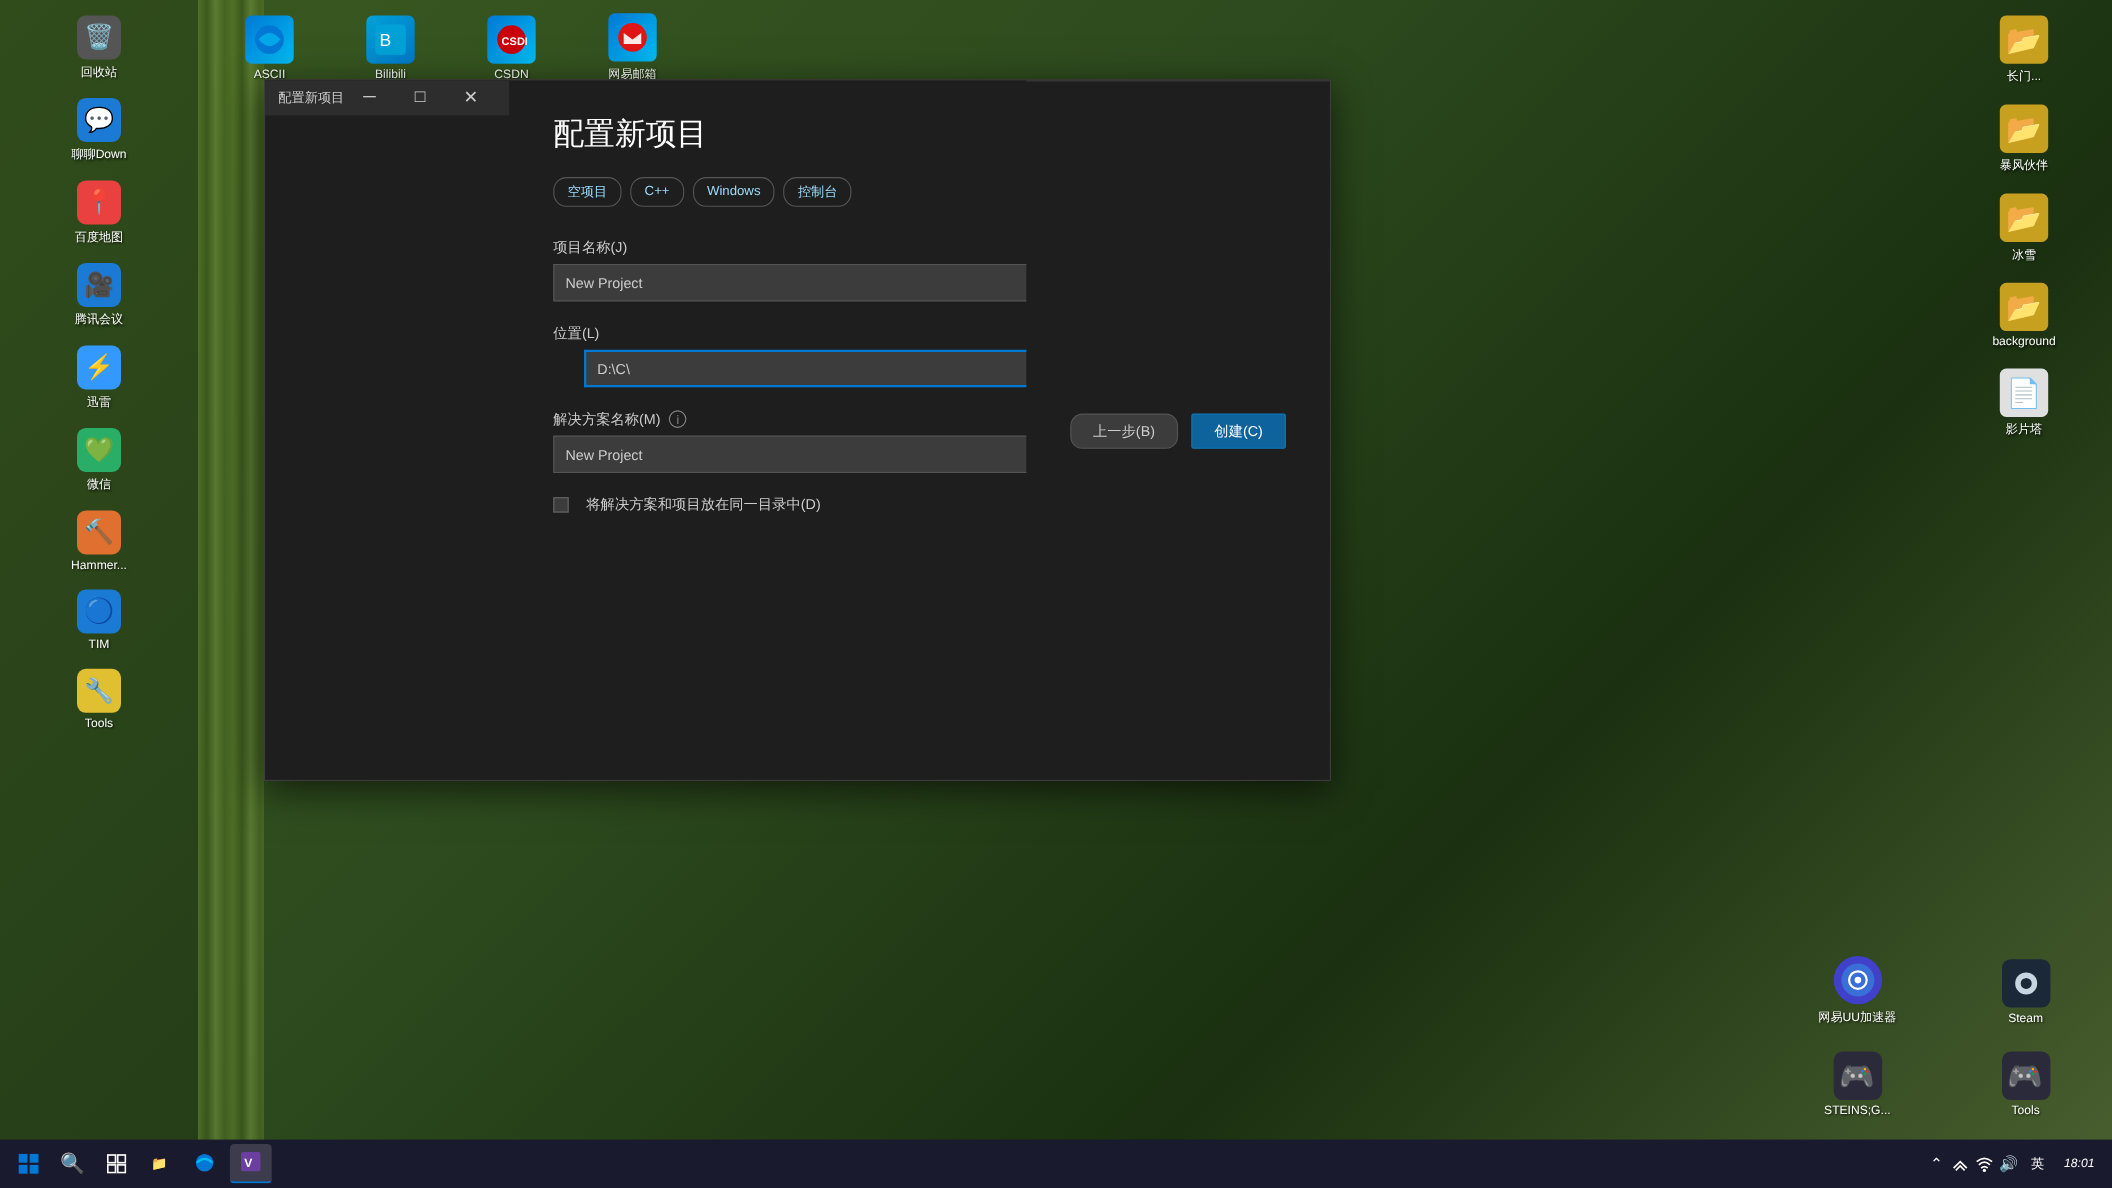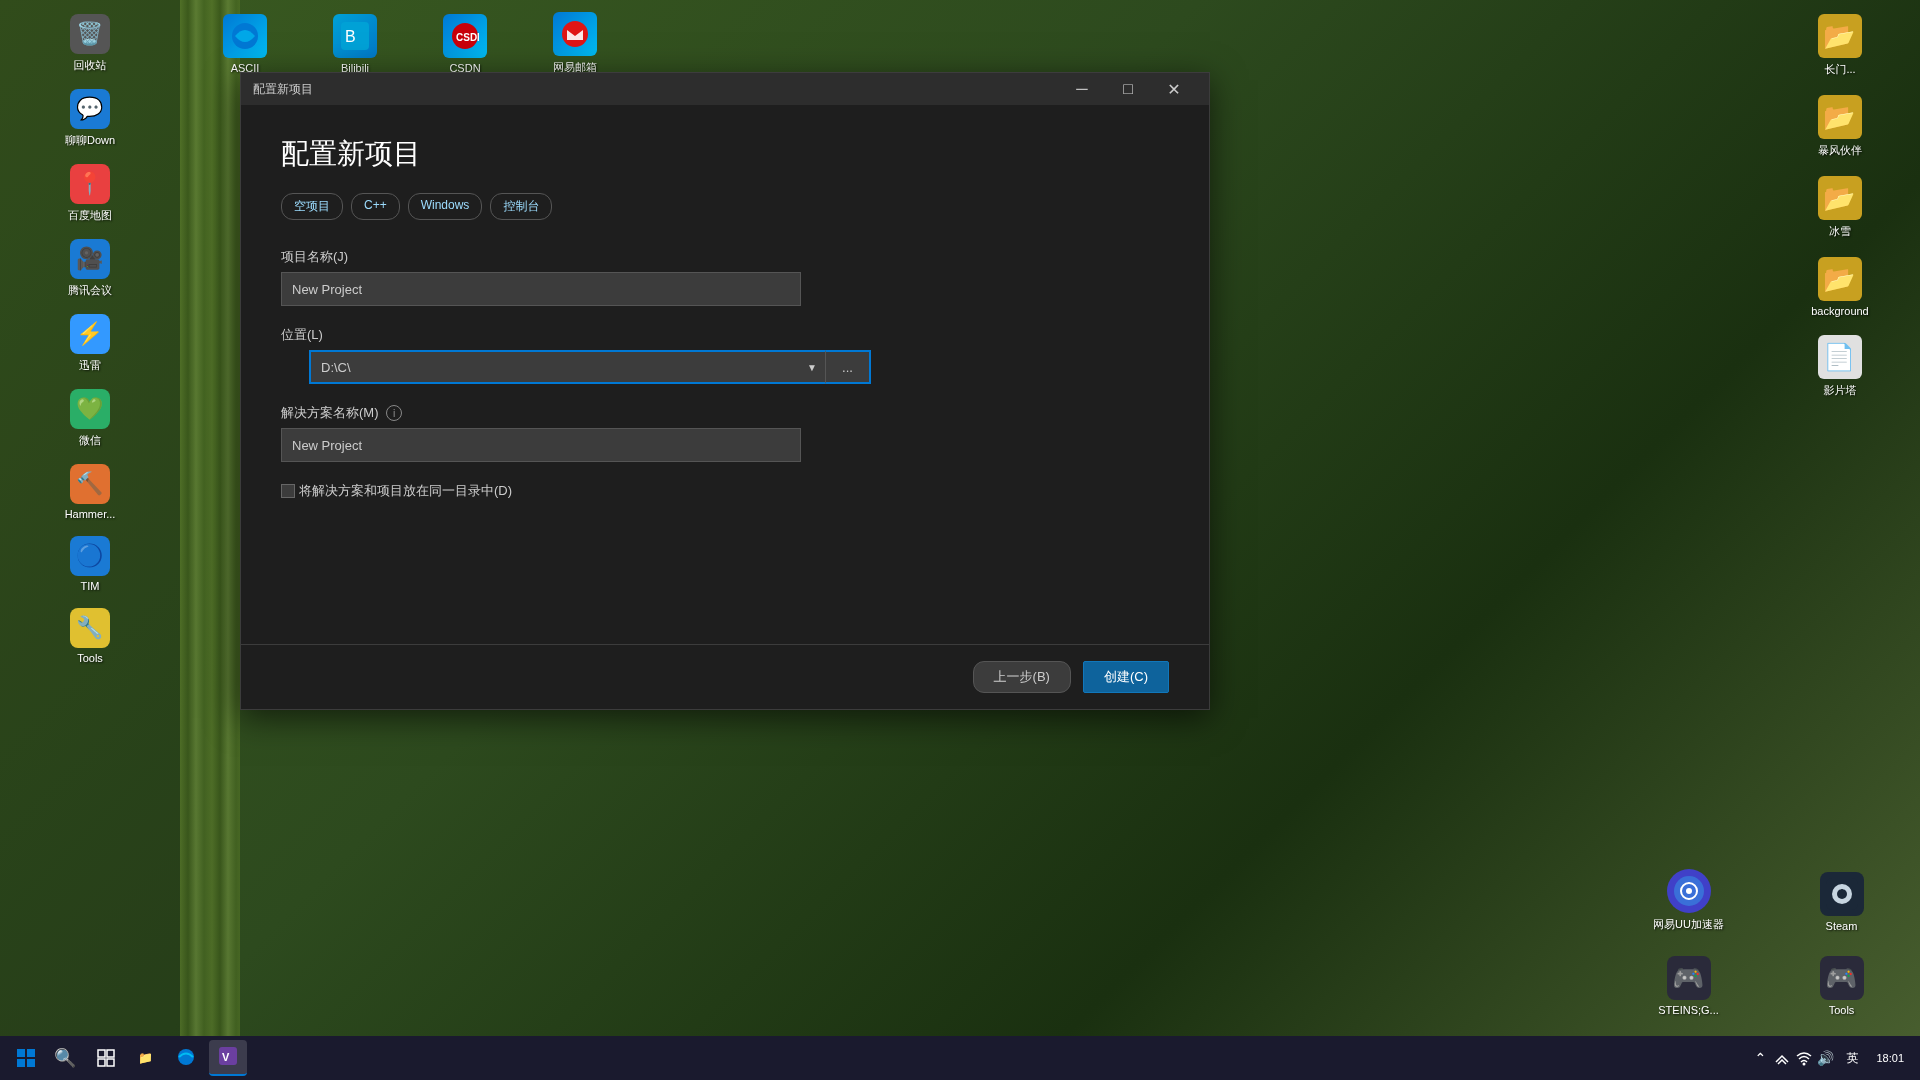--- a/index.html
+++ b/index.html
@@ -165,34 +165,34 @@
     }
 
     .taskbar-clock {
       display: flex;
       flex-direction: column;
       align-items: center;
       font-size: 11px;
       color: #fff;
       padding: 0 8px;
       cursor: pointer;
+      font-style: italic;
     }
 
     
     .vs-dialog {
       position: absolute;
       top: 72px;
       left: 240px;
       width: 970px;
       height: 638px;
       background: #1e1e1e;
       border: 1px solid #3c3c3c;
       box-shadow: 0 8px 32px rgba(0,0,0,0.6);
       display: flex;
-      flex-direction: column;
       z-index: 50;
     }
 
     .vs-titlebar {
       height: 32px;
       background: #2d2d2d;
       display: flex;
       align-items: center;
       padding: 0 12px;
       justify-content: space-between;
@@ -322,21 +322,21 @@
       font-size: 13px;
       display: flex;
       align-items: center;
       justify-content: center;
       cursor: pointer;
     }
 
     .vs-checkbox-row {
       display: flex;
       align-items: center;
-      gap: 4px;
+      gap: 16px;
     }
 
     .vs-checkbox {
       width: 14px;
       height: 14px;
       border: 1px solid #666;
       background: #3c3c3c;
       display: flex;
       align-items: center;
       justify-content: center;

